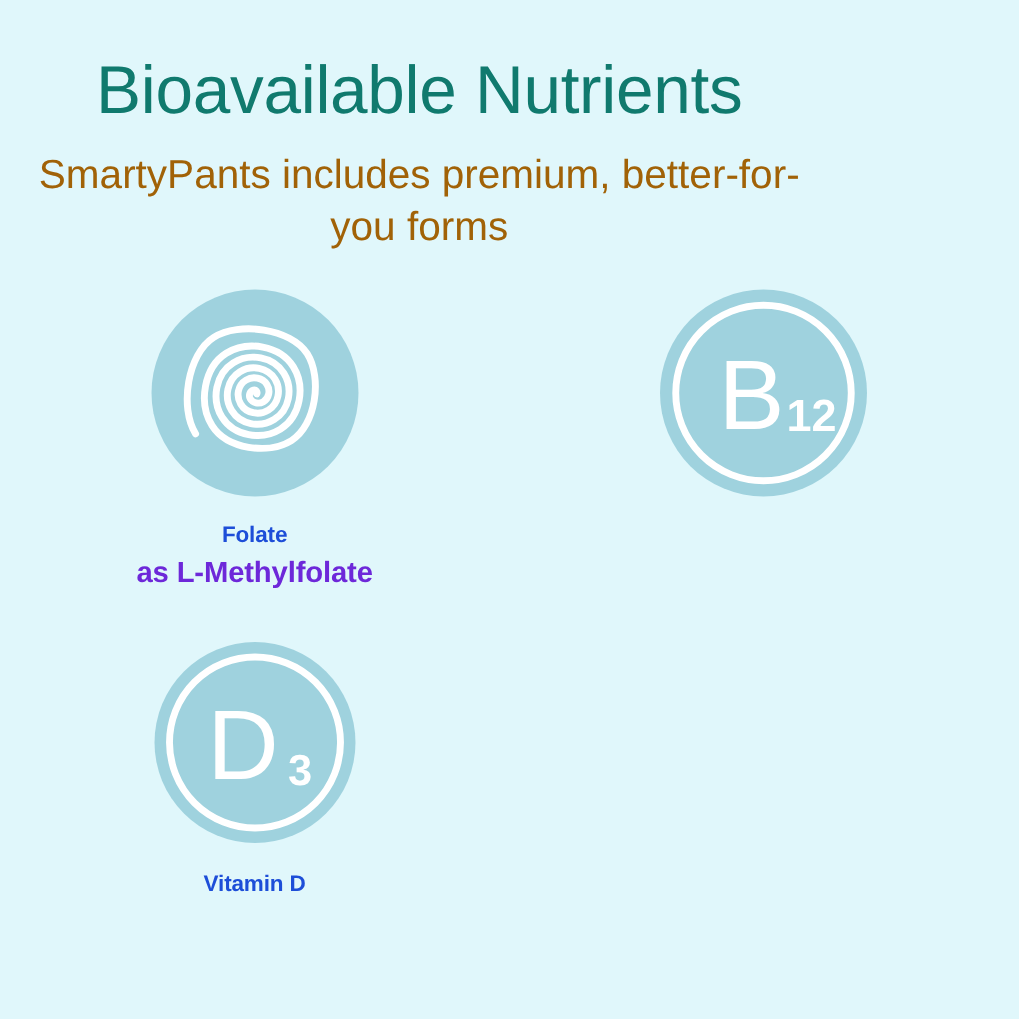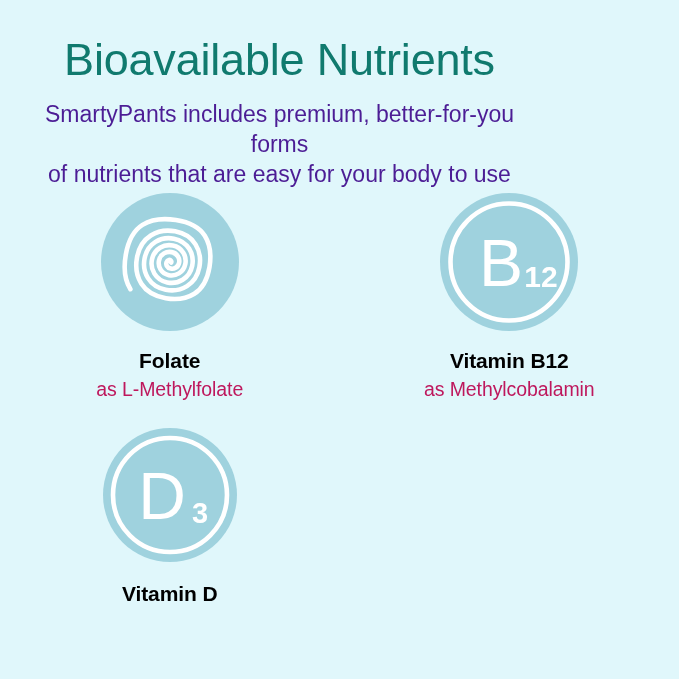--- a/index.html
+++ b/index.html
@@ -28,22 +28,22 @@
   }
   .title {
     color: #107a6e;
     font-size: 45px;
     font-weight: 400;
     letter-spacing: -0.2px;
     line-height: 1.08;
     margin: 0;
   }
   .subtitle {
-    color: #4c1d95;
-    font-size: 23px;
+    color: #a16207;
+    font-size: 27px;
     font-weight: 400;
     line-height: 1.32;
     margin: 14px auto 0;
     max-width: 620px;
     padding: 0 14px;
   }
   .subtitle .line {
     display: block;
   }
 
@@ -73,45 +73,44 @@
   .icon-wrap svg {
     display: block;
     width: 140px;
     height: 140px;
   }
   .labels {
     text-align: center;
     margin-top: 15px;
   }
   .nutrient-name {
-    color: #000000;
-    font-size: 21px;
+    color: #1d4ed8;
+    font-size: 15px;
     font-weight: 700;
     line-height: 1.3;
     letter-spacing: -0.1px;
   }
   .nutrient-form {
-    color: #be185d;
+    color: #6d28d9;
     font-size: 19.5px;
-    font-weight: 400;
+    font-weight: 700;
     line-height: 1.34;
     margin-top: 2px;
     letter-spacing: -0.1px;
   }
 </style>
 </head>
 <body>
 
 <div class="page">
 
   <div class="header">
     <h1 class="title">Bioavailable Nutrients</h1>
     <p class="subtitle">
       <span class="line">SmartyPants includes premium, better-for-you forms</span>
-      <span class="line">of nutrients that are easy for your body to use</span>
     </p>
   </div>
 
   <div class="grid">
 
     <div class="cell">
       <div class="icon-wrap">
         <svg viewBox="0 0 140 140" xmlns="http://www.w3.org/2000/svg">
           <circle cx="70" cy="70" r="69" fill="#9fd2de"></circle>
           <path d="M70 9.5
@@ -158,24 +157,20 @@
 
     <div class="cell">
       <div class="icon-wrap">
         <svg viewBox="0 0 140 140" xmlns="http://www.w3.org/2000/svg">
           <circle cx="70" cy="70" r="69" fill="#9fd2de"></circle>
           <circle cx="70" cy="70" r="58.5" fill="none" stroke="#ffffff" stroke-width="4.6"></circle>
           <text x="62" y="94" fill="#ffffff" font-family="'Liberation Sans', sans-serif" font-size="66" font-weight="400" text-anchor="middle">B</text>
           <text x="102" y="95" fill="#ffffff" font-family="'Liberation Sans', sans-serif" font-size="30" font-weight="700" text-anchor="middle">12</text>
         </svg>
       </div>
-      <div class="labels">
-        <div class="nutrient-name">Vitamin B12</div>
-        <div class="nutrient-form">as Methylcobalamin</div>
-      </div>
     </div>
 
     <div class="cell">
       <div class="icon-wrap">
         <svg viewBox="0 0 140 140" xmlns="http://www.w3.org/2000/svg">
           <circle cx="70" cy="70" r="67" fill="#9fd2de"></circle>
           <circle cx="70" cy="70" r="57" fill="none" stroke="#ffffff" stroke-width="4.6"></circle>
           <text x="62" y="94" fill="#ffffff" font-family="'Liberation Sans', sans-serif" font-size="66" font-weight="400" text-anchor="middle">D</text>
           <text x="100" y="98" fill="#ffffff" font-family="'Liberation Sans', sans-serif" font-size="29" font-weight="700" text-anchor="middle">3</text>
         </svg>

